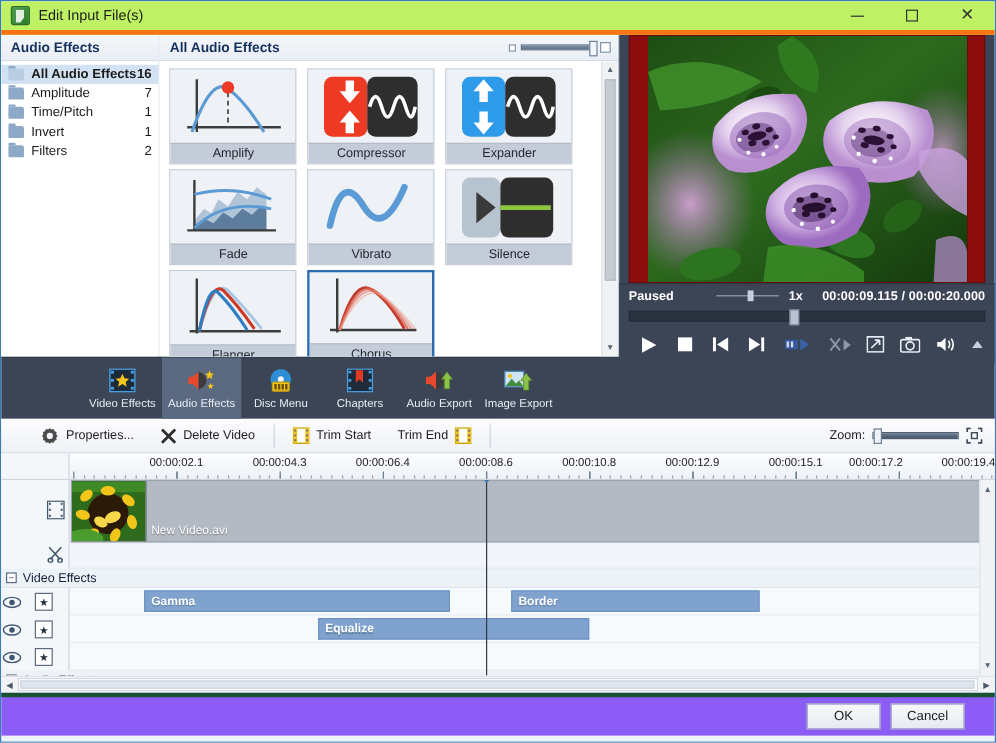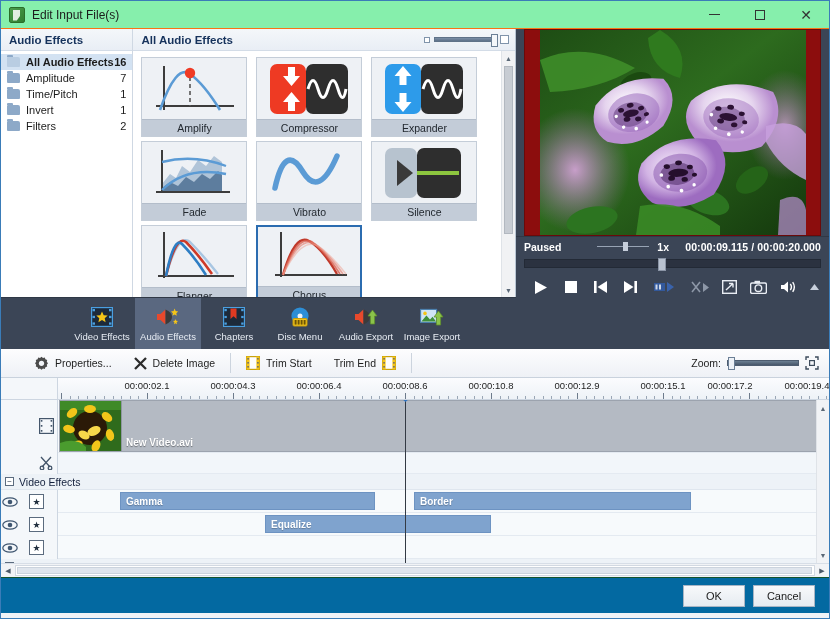--- a/index.html
+++ b/index.html
@@ -15,24 +15,24 @@
     position: relative;
     width: 830px; height: 619px;
     background: #eff3f7;
     border: 1px solid #3a7cb8;
     overflow: hidden;
   }
 
   
   .titlebar {
     height: 28px;
-    background: #86efac;
+    background: #bef264;
     display: flex;
     align-items: center;
-    border-bottom: 1px solid #f97316;
+    border-bottom: 4px solid #f97316;
     position: relative;
   }
   .title-icon {
     width: 16px; height: 16px;
     margin-left: 8px; margin-right: 7px;
     background: linear-gradient(135deg,#4c9e4c,#2f7d2f);
     border: 1px solid #2a6e2a;
     border-radius: 2px;
     position: relative;
   }
@@ -341,21 +341,21 @@
     background: #b4bac3;
     border: 1px solid #9ca3ae;
     display:flex; align-items:flex-end;
   }
   .clip-thumb {
     width: 62px; height: 50px; margin:0; flex:0 0 auto;
     border-right: 1px solid #8f96a1;
     overflow:hidden; background:#2a4a1e;
   }
   .clip-name {
-    color:#fff; font-size:10px; font-weight:bold;
+    color:#fff; font-size:10px; font-weight:normal;
     padding: 0 0 3px 4px; text-shadow: 0 1px 1px rgba(0,0,0,.4);
   }
   .row-cut { height: 21px; }
   .row-cut .tbody { background:#f2f6fa; }
 
   .group-row {
     height: 16px;
     display:flex; align-items:center;
     background: #edf2f7;
     border-bottom: 1px solid #dfe6ee;
@@ -411,24 +411,24 @@
   .vscroll-tl {
     position:absolute; right:0; top:22px; bottom:14px; width:13px;
     background:#f1f3f6; border-left:1px solid #dfe3e8;
     display:flex; flex-direction:column; align-items:center; justify-content:space-between;
     padding: 2px 0;
   }
 
   
   .footer {
     height: 36px;
-    background: #0369a1;
-    border-top: 1px solid #14532d;
+    background: #8b5cf6;
+    border-top: 4px solid #14532d;
     display:flex; align-items:center; justify-content:flex-end;
-    gap: 8px; padding-right: 14px;
+    gap: 8px; padding-right: 25px;
   }
   .dlg-btn {
     width: 62px; height: 22px;
     background: linear-gradient(#f7f9fb,#e6ebf1);
     border: 1px solid #a8b5c4;
     font-size: 11px; color:#1b1b1b;
     display:flex; align-items:center; justify-content:center;
   }
 </style>
 </head>
@@ -830,56 +830,56 @@
           <path d="M9.5 2.5 L9.5 17.5 Q16 15 16 10 Q16 5 9.5 2.5 Z" fill="#3b3b3b"></path>
           <path d="M18.6 1.5 L19.6 4 L22.2 4.4 L20.3 6.2 L20.8 8.8 L18.6 7.5 L16.4 8.8 L16.9 6.2 L15 4.4 L17.6 4 Z" fill="#f5c518"></path>
           <path d="M19.5 12 L20.2 13.8 L22 14 L20.6 15.3 L21 17.2 L19.5 16.2 L18 17.2 L18.4 15.3 L17 14 L18.8 13.8 Z" fill="#f5c518"></path>
         </svg>
       </div>
       <span>Audio Effects</span>
     </div>
 
     <div class="tab">
       <div class="tab-ico">
+        <svg width="24" height="20" viewBox="0 0 24 20">
+          <circle cx="12" cy="9" r="8.6" fill="#2d8ed6"></circle>
+          <circle cx="12" cy="9" r="2.5" fill="#eef4fa"></circle>
+          <rect x="5" y="11.5" width="14" height="7.5" rx="1" fill="#f5c518" stroke="#c69c10" stroke-width="1"></rect>
+          <g fill="#6b5306">
+              <rect x="6.6" y="13" width="2" height="4.6"></rect>
+              <rect x="9.6" y="13" width="2" height="4.6"></rect>
+              <rect x="12.6" y="13" width="2" height="4.6"></rect>
+              <rect x="15.6" y="13" width="2" height="4.6"></rect>
+            </g>
+        </svg>
+      </div>
+      <span>Disc Menu</span>
+    </div>
+
+    <div class="tab">
+      <div class="tab-ico">
         <svg width="22" height="20" viewBox="0 0 22 20">
           <rect x="0.5" y="0.5" width="21" height="19" fill="#1d2a3a" stroke="#4a9fe0" stroke-width="1.3"></rect>
           <g fill="#4a9fe0">
               <rect x="1.4" y="2" width="2.4" height="2.2"></rect>
               <rect x="1.4" y="8.9" width="2.4" height="2.2"></rect>
               <rect x="1.4" y="15.5" width="2.4" height="2.2"></rect>
               <rect x="18.2" y="2" width="2.4" height="2.2"></rect>
               <rect x="18.2" y="8.9" width="2.4" height="2.2"></rect>
               <rect x="18.2" y="15.5" width="2.4" height="2.2"></rect>
             </g>
           <path d="M7.5 1.5 L13.5 1.5 L13.5 12 L10.5 9.2 L7.5 12 Z" fill="#e03a22"></path>
         </svg>
       </div>
       <span>Chapters</span>
     </div>
 
     <div class="tab">
       <div class="tab-ico">
         <svg width="24" height="20" viewBox="0 0 24 20">
-          <circle cx="12" cy="9" r="8.6" fill="#2d8ed6"></circle>
-          <circle cx="12" cy="9" r="2.5" fill="#eef4fa"></circle>
-          <rect x="5" y="11.5" width="14" height="7.5" rx="1" fill="#f5c518" stroke="#c69c10" stroke-width="1"></rect>
-          <g fill="#6b5306">
-              <rect x="6.6" y="13" width="2" height="4.6"></rect>
-              <rect x="9.6" y="13" width="2" height="4.6"></rect>
-              <rect x="12.6" y="13" width="2" height="4.6"></rect>
-              <rect x="15.6" y="13" width="2" height="4.6"></rect>
-            </g>
-        </svg>
-      </div>
-      <span>Disc Menu</span>
-    </div>
-
-    <div class="tab">
-      <div class="tab-ico">
-        <svg width="24" height="20" viewBox="0 0 24 20">
           <path d="M1 7 L4.5 7 L9.5 2.5 L9.5 17.5 L4.5 13 L1 13 Z" fill="#e8492c"></path>
           <path d="M9.5 2.5 L9.5 17.5 Q16 15 16 10 Q16 5 9.5 2.5 Z" fill="#3b3b3b"></path>
           <path d="M18.5 3 L23 9 L20.6 9 L20.6 17 L16.4 17 L16.4 9 L14 9 Z" fill="#8bc34a" stroke="#5f8f2c" stroke-width="0.8"></path>
         </svg>
       </div>
       <span>Audio Export</span>
     </div>
 
     <div class="tab">
       <div class="tab-ico">
@@ -899,21 +899,21 @@
       <svg width="15" height="15" viewBox="0 0 15 15">
         <path d="M7.5 0.8 L9 2 L10.8 1.5 L11.4 3.3 L13.2 4 L12.8 5.8 L14 7.3 L12.8 8.8 L13.2 10.6 L11.4 11.3 L10.8 13.1 L9 12.6 L7.5 13.8 L6 12.6 L4.2 13.1 L3.6 11.3 L1.8 10.6 L2.2 8.8 L1 7.3 L2.2 5.8 L1.8 4 L3.6 3.3 L4.2 1.5 L6 2 Z" fill="#4b4b4b"></path>
         <circle cx="7.5" cy="7.3" r="2.6" fill="#f2f5f9"></circle>
       </svg>
       <span>Properties...</span>
     </div>
     <div class="abtn">
       <svg width="13" height="13" viewBox="0 0 13 13">
         <path d="M1 1 L12 12 M12 1 L1 12" stroke="#2c2c2c" stroke-width="2.3" fill="none"></path>
       </svg>
-      <span>Delete Image</span>
+      <span>Delete Video</span>
     </div>
     <div class="sep"></div>
     <div class="abtn">
       <svg width="14" height="14" viewBox="0 0 14 14">
         <rect x="0.6" y="0.6" width="12.8" height="12.8" fill="#fdfdfd" stroke="#c9a20d" stroke-width="1.2"></rect>
         <rect x="0.6" y="0.6" width="3" height="12.8" fill="#f5c518"></rect>
         <rect x="10.4" y="0.6" width="3" height="12.8" fill="#f5c518"></rect>
         <g fill="#6d6d6d">
             <rect x="1.3" y="2" width="1.6" height="1.6"></rect>
             <rect x="1.3" y="6" width="1.6" height="1.6"></rect>
@@ -1141,21 +1141,21 @@
                 <ellipse cx="8" cy="5" rx="7.2" ry="4.2" fill="none" stroke="#3f5670" stroke-width="1.2"></ellipse>
                 <circle cx="8" cy="5" r="2.3" fill="#3f5670"></circle>
               </svg>
           </div>
           <div class="fxico">★</div>
         </div>
         <div class="tbody">
           <div class="fxclip" style="left:62px;width:255px">
             <span>Gamma</span>
           </div>
-          <div class="fxclip" style="left:356px;width:277px">
+          <div class="fxclip" style="left:368px;width:207px">
             <span>Border</span>
           </div>
         </div>
       </div>
 
       <div class="trow row-fx">
         <div class="thead">
           <div class="eye">
             <svg width="16" height="10" viewBox="0 0 16 10">
                 <ellipse cx="8" cy="5" rx="7.2" ry="4.2" fill="none" stroke="#3f5670" stroke-width="1.2"></ellipse>

